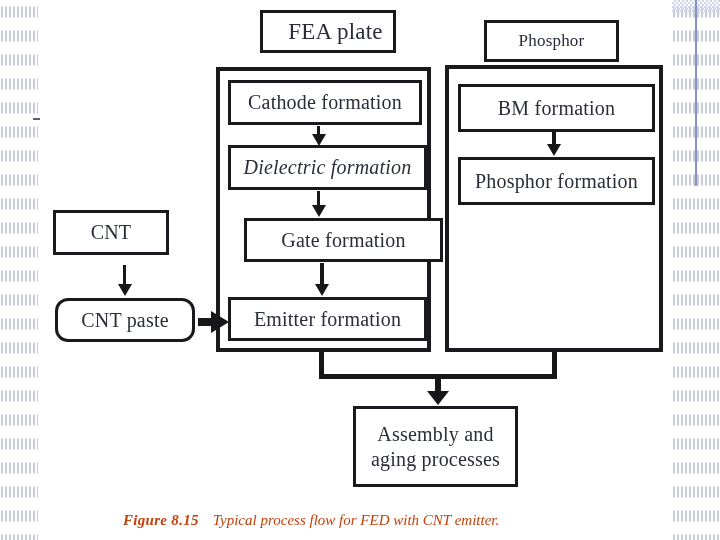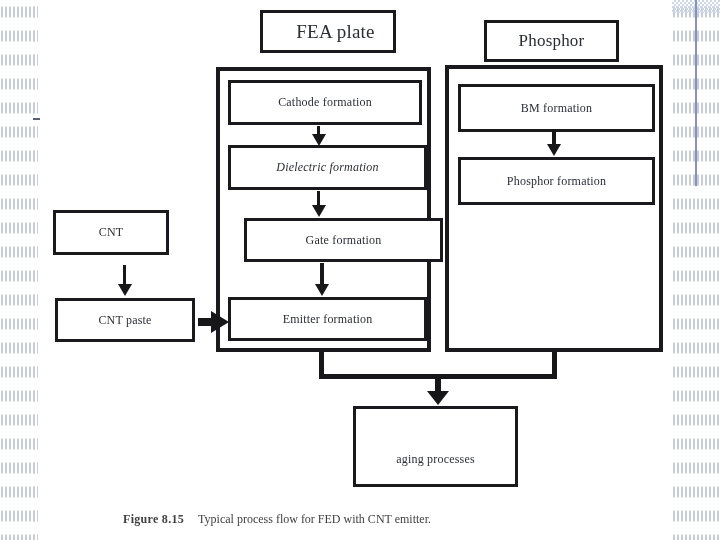--- a/index.html
+++ b/index.html
@@ -26,44 +26,44 @@
       linear-gradient(45deg,#ccd7ec 25%,transparent 25%,transparent 75%,#ccd7ec 75%);
     background-size:4px 4px;background-position:0 0,2px 2px;
   }
   .guide-line{position:absolute;left:695px;top:0;width:2px;height:186px;background:#8592bf;}
   .dash-mark{position:absolute;left:33px;top:118px;width:7px;height:2px;background:#566074;}
 
   
   .box{
     position:absolute;background:#ffffff;border:3px solid #1a1a1e;
     display:flex;align-items:center;justify-content:center;text-align:center;
-    font-size:12px;color:#2b2e39;box-sizing:border-box;letter-spacing:0.2px;
+    font-size:20px;color:#2b2e39;box-sizing:border-box;letter-spacing:0.2px;
   }
   .outer{border-width:4px;background:transparent;}
-  #fea-plate{left:260px;top:10px;width:136px;height:43px;font-size:19px;padding-left:15px;}
+  #fea-plate{left:260px;top:10px;width:136px;height:43px;font-size:23px;padding-left:15px;}
   #phosphor-plate{left:484px;top:20px;width:135px;height:42px;font-size:17px;}
   #left-outer{left:216px;top:67px;width:215px;height:285px;}
   #cathode{left:228px;top:80px;width:194px;height:45px;}
   #dielectric{left:228px;top:145px;width:199px;height:45px;font-style:italic;}
   #gate{left:244px;top:218px;width:199px;height:44px;}
   #emitter{left:228px;top:297px;width:199px;height:44px;}
   #right-outer{left:445px;top:65px;width:218px;height:287px;}
   #bm{left:458px;top:84px;width:197px;height:48px;}
   #phos-form{left:458px;top:157px;width:197px;height:48px;text-align:right;}
   #cnt{left:53px;top:210px;width:116px;height:45px;}
-  #cnt-paste{left:55px;top:298px;width:140px;height:44px;}
+  #cnt-paste{left:55px;top:298px;width:140px;height:44px;border-radius:13px;}
   #assembly{left:353px;top:406px;width:165px;height:81px;line-height:25px;}
 
   
   .shaft-v{position:absolute;background:#17171a;}
   .head-down{position:absolute;width:0;height:0;border-left:7px solid transparent;border-right:7px solid transparent;border-top:12px solid #17171a;}
   .head-right{position:absolute;width:0;height:0;border-top:11px solid transparent;border-bottom:11px solid transparent;border-left:18px solid #17171a;}
 
   
-  .caption{position:absolute;left:123px;top:512px;font-size:12px;color:#404040;white-space:nowrap;}
+  .caption{position:absolute;left:123px;top:512px;font-size:15px;color:#c2410c;white-space:nowrap;font-style:italic;}
   .caption b{margin-right:14px;letter-spacing:0.3px;}
 </style>
 </head>
 <body>
 
 <div class="slide"></div>
 
 <div class="checker-band"></div>
 <div class="guide-line"></div>
 <div class="dash-mark"></div>
@@ -99,21 +99,21 @@
 
 <div class="box" id="cnt">
   <span>CNT</span>
 </div>
 <div class="box" id="cnt-paste">
   <span>CNT paste</span>
 </div>
 
 <div class="box" id="assembly">
   <span>
-    <br>
+    <span>Assembly and</span><br>
     <span>aging processes</span>
   </span>
 </div>
 
 <div class="shaft-v" style="left:317px;top:126px;width:3px;height:10px;"></div>
 <div class="head-down" style="left:312px;top:134px;"></div>
 
 <div class="shaft-v" style="left:317px;top:191px;width:3px;height:16px;"></div>
 <div class="head-down" style="left:312px;top:205px;"></div>
 

